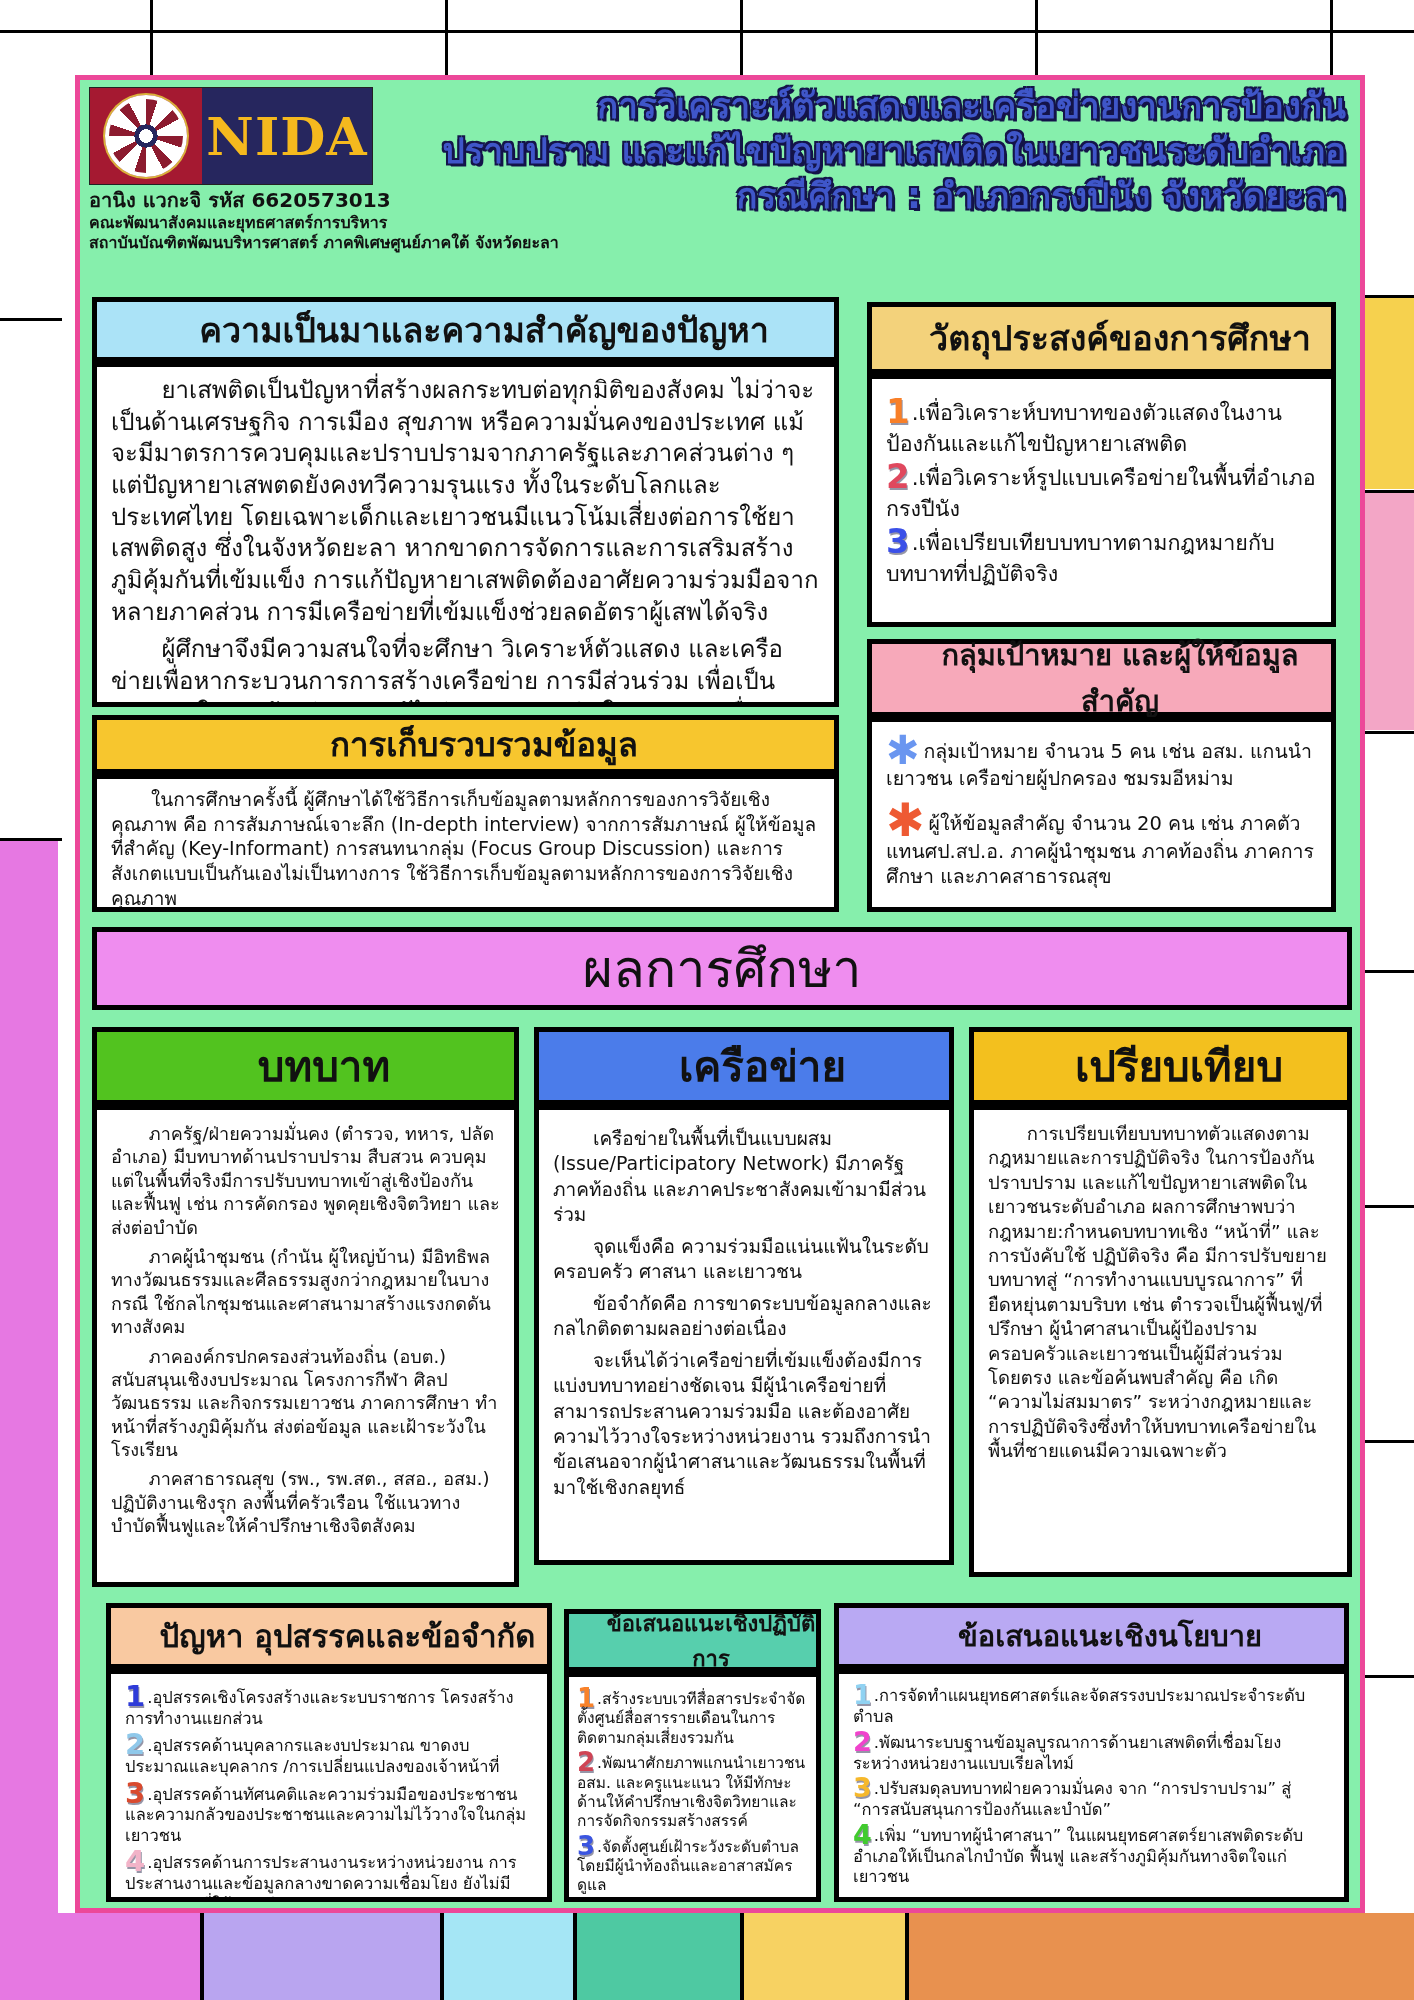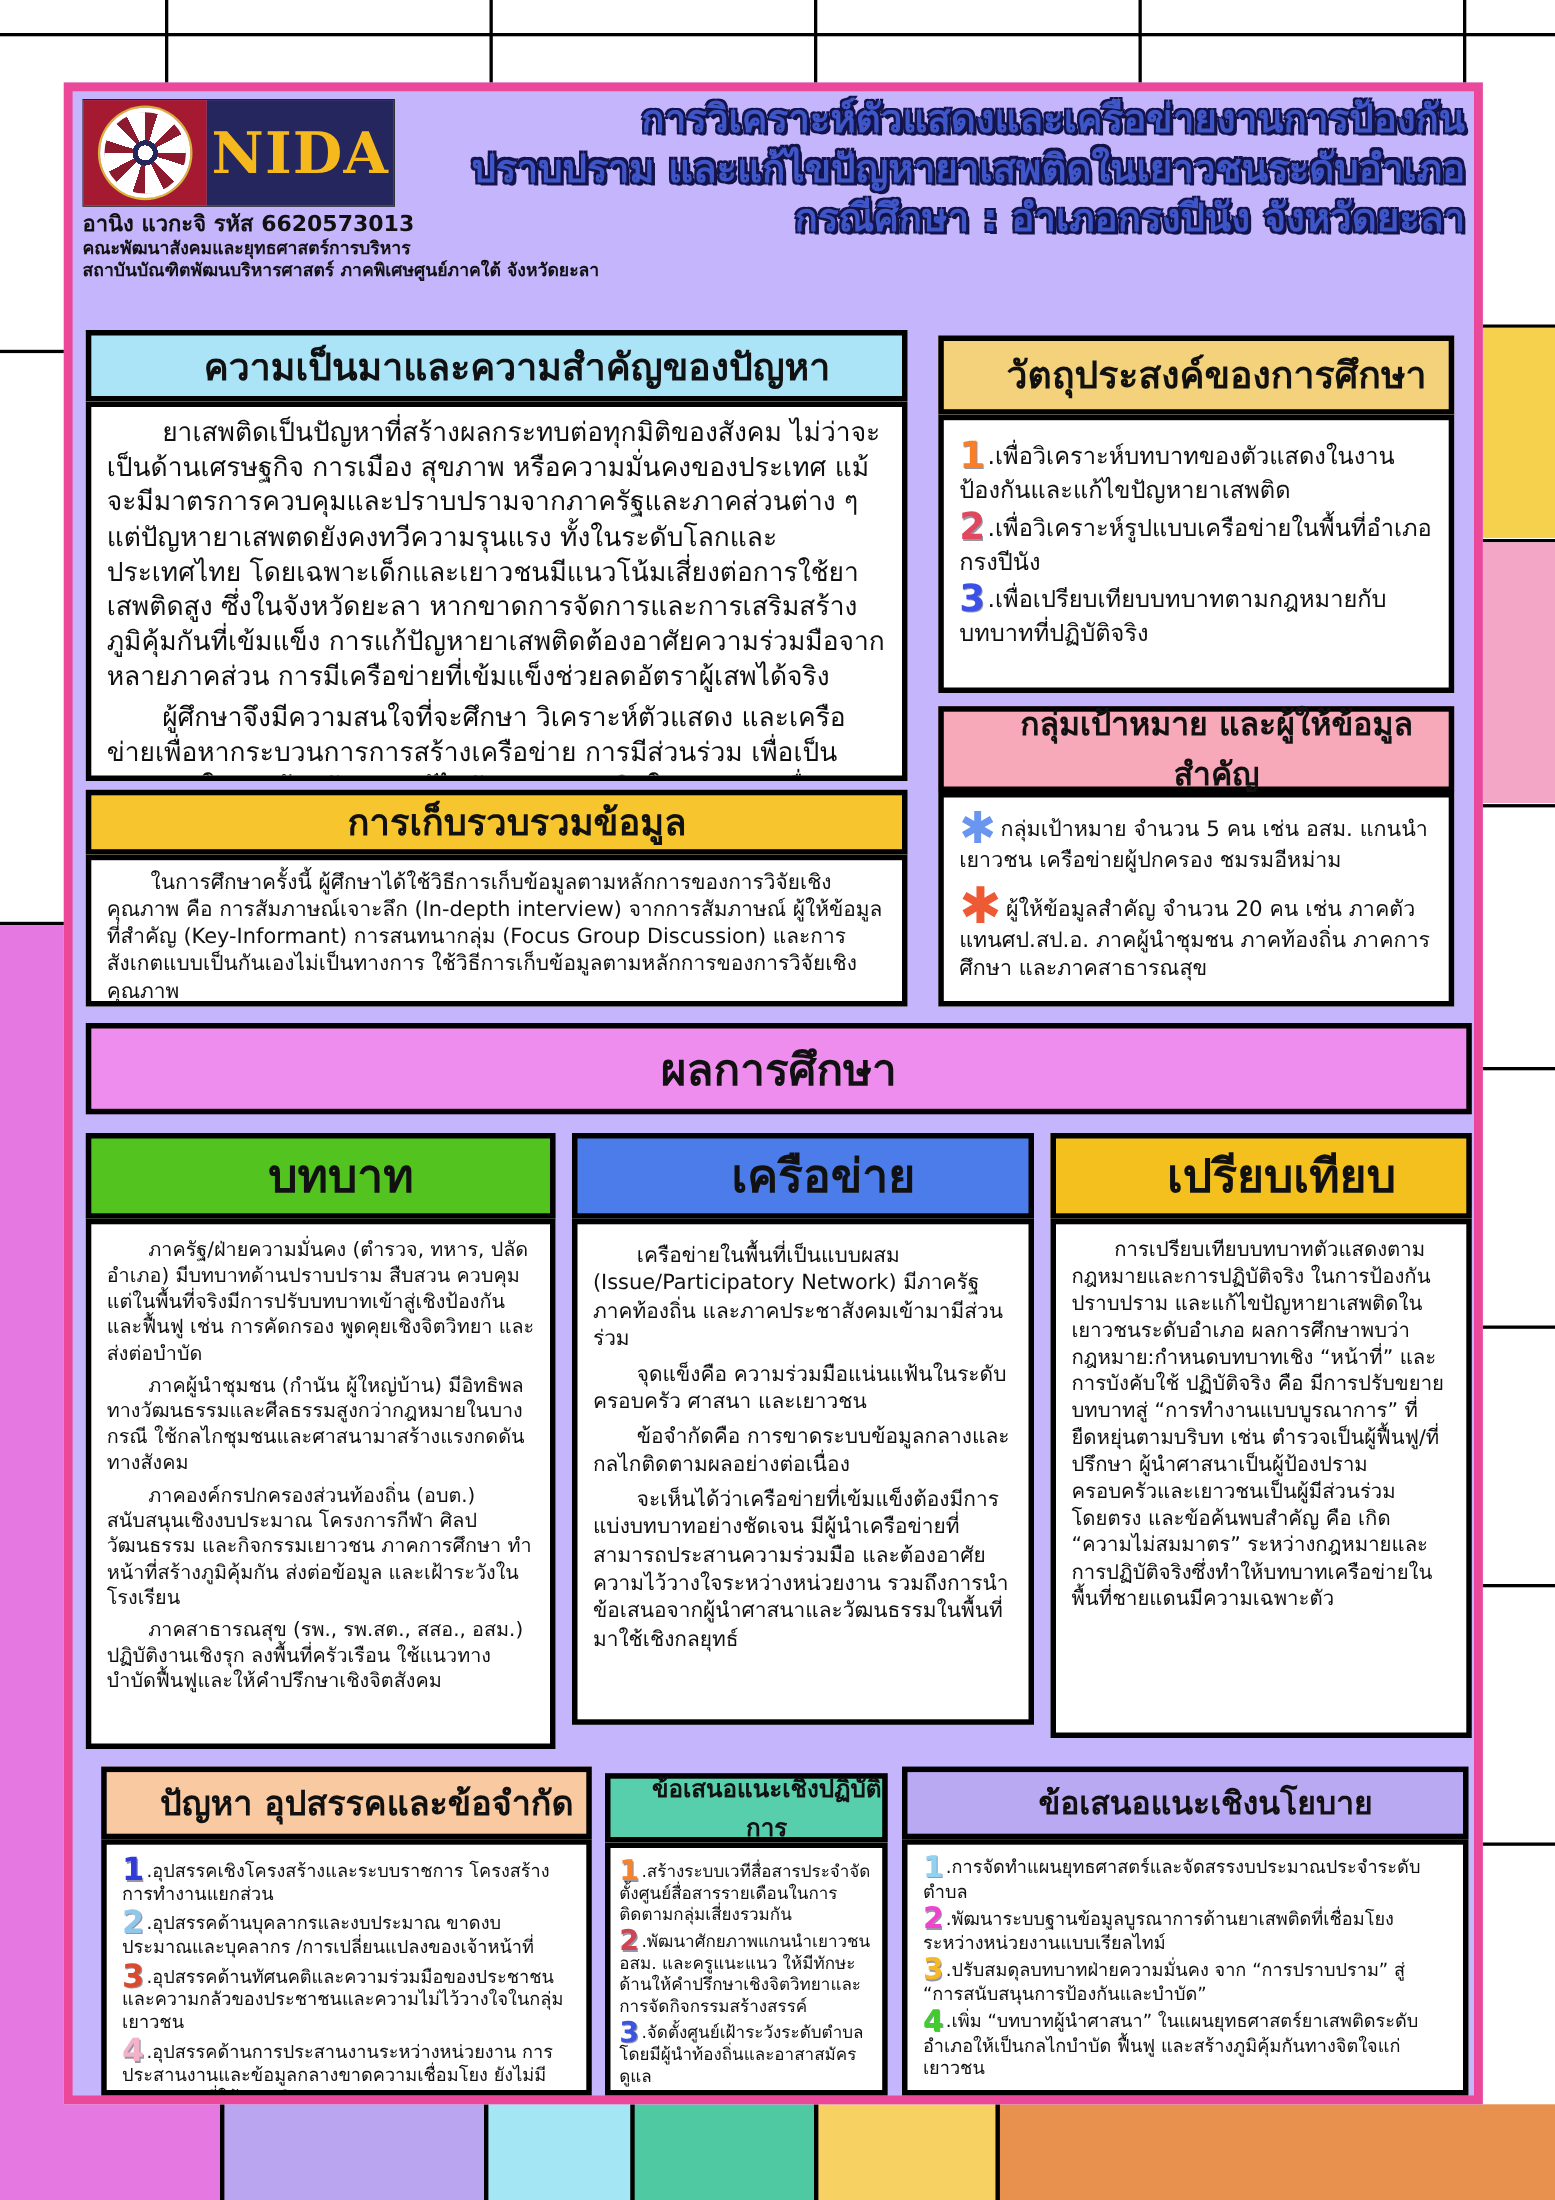--- a/index.html
+++ b/index.html
@@ -6,22 +6,22 @@
   body{font-family:"DejaVu Sans","Liberation Sans",sans-serif;color:#111;}
   .canvas{position:relative;width:1414px;height:2000px;overflow:hidden;background:#fff;}
 
   
   .bg-line{position:absolute;background:#000;}
   .bg-block{position:absolute;}
   .strip-cell{position:absolute;top:1913px;height:87px;border-left:4px solid #000;box-sizing:border-box;}
   .strip-cell.first{border-left:none;}
 
   
-  .poster{position:absolute;left:58px;top:75px;width:1290px;height:1838px;background:#c4b5fd;
-          border:8px solid #ec4899;box-sizing:border-box;z-index:5;}
+  .poster{position:absolute;left:75px;top:75px;width:1290px;height:1838px;background:#86efac;
+          border:5px solid #ec4899;box-sizing:border-box;z-index:5;}
   .abs{position:absolute;box-sizing:border-box;}
 
   
   .logo{display:flex;width:282px;height:96px;border:1px solid #222;}
   .logo-left{width:112px;background:#a51931;display:flex;align-items:center;justify-content:center;}
   .emblem{width:74px;height:74px;border-radius:50%;background:
       radial-gradient(circle,#ffffff 0 13%,#26265e 13% 22%,transparent 22%),
       repeating-conic-gradient(#8c1b2f 0deg 18deg,#ffffff 18deg 45deg);
       border:4px solid #fff;box-shadow:0 0 0 2px #d9b23a;}
   .logo-right{flex:1;background:#26265e;display:flex;align-items:center;justify-content:center;
@@ -38,21 +38,21 @@
       font-weight:bold;text-align:center;box-sizing:border-box;padding-left:37px;}
   .sec-body{border:5px solid #000;background:#fff;box-sizing:border-box;overflow:hidden;padding:8px 14px;}
   .sec-body p{margin:0 0 6px 0;text-indent:2.1em;}
 
   .num{display:inline-block;font-weight:900;line-height:.85;vertical-align:-3px;margin-right:2px;
       text-shadow:1px 1.5px 0 rgba(20,20,60,.45);}
   .num-item{margin-bottom:3px;}
   .ast{display:inline-block;font-weight:bold;line-height:.8;vertical-align:-6px;margin-right:4px;}
 
   .banner{border:5px solid #000;display:flex;align-items:center;justify-content:center;
-      font-size:40px;font-weight:bold;}
+      font-size:52px;font-weight:normal;}
 
   .thai{overflow-wrap:break-word;}
 </style>
 </head>
 <body>
 
 <div class="canvas">
 
   <div class="bg-line" style="left:0;top:30px;width:1414px;height:3px;"></div>
   <div class="bg-line" style="left:150px;top:0;width:3px;height:78px;"></div>

